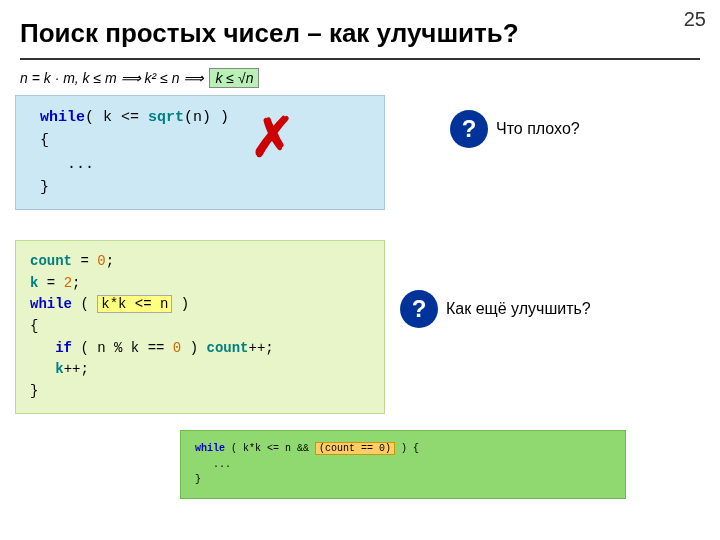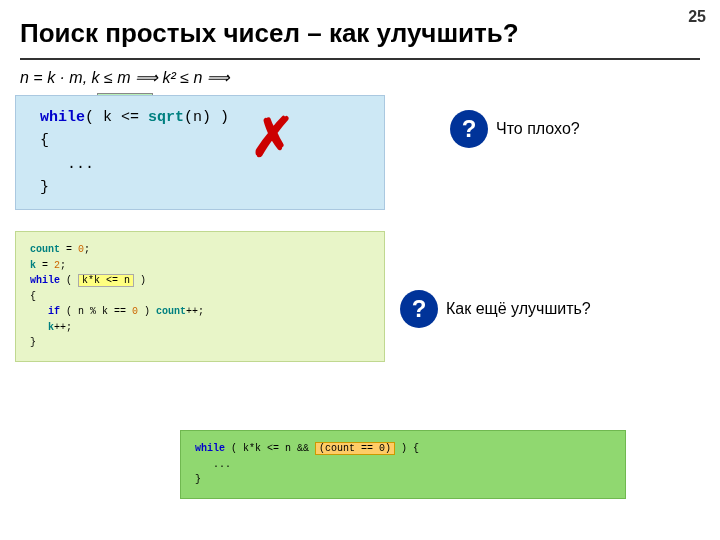--- a/index.html
+++ b/index.html
@@ -10,22 +10,22 @@
       font-family: Arial, sans-serif;
       position: relative;
       overflow: hidden;
     }
 
     
     .slide-number {
       position: absolute;
       top: 8px;
       right: 14px;
-      font-size: 16px;
-      font-weight: bold;
+      font-size: 20px;
+      font-weight: normal;
       color: #333;
     }
 
     
     .slide-title {
       position: absolute;
       top: 18px;
       left: 20px;
       font-size: 26px;
       font-weight: bold;
@@ -40,27 +40,26 @@
       width: 680px;
       height: 2px;
       background: #333;
     }
 
     
     .math-line {
       position: absolute;
       top: 68px;
       left: 20px;
-      font-size: 16px;
+      font-size: 14px;
       color: #000;
       font-style: italic;
       display: flex;
       align-items: center;
       gap: 6px;
-      flex-direction: column;
     }
     .math-line .highlight-box-green {
       background: #b8f0b8;
       border: 1px solid #888;
       padding: 1px 5px;
       font-style: italic;
     }
 
     
     .code-box-1 {
@@ -72,28 +71,28 @@
       border: 1px solid #aac8e0;
       padding: 10px 24px;
       font-family: 'Courier New', monospace;
       font-size: 15px;
       color: #000;
     }
 
     
     .code-box-2 {
       position: absolute;
-      top: 231px;
+      top: 240px;
       left: 15px;
       width: 370px;
       background: #e8f5c8;
       border: 1px solid #c0d890;
       padding: 10px 14px;
       font-family: 'Courier New', monospace;
-      font-size: 10px;
+      font-size: 14px;
       color: #000;
     }
 
     
     .code-box-3 {
       position: absolute;
       top: 430px;
       left: 180px;
       width: 446px;
       background: #90d870;

